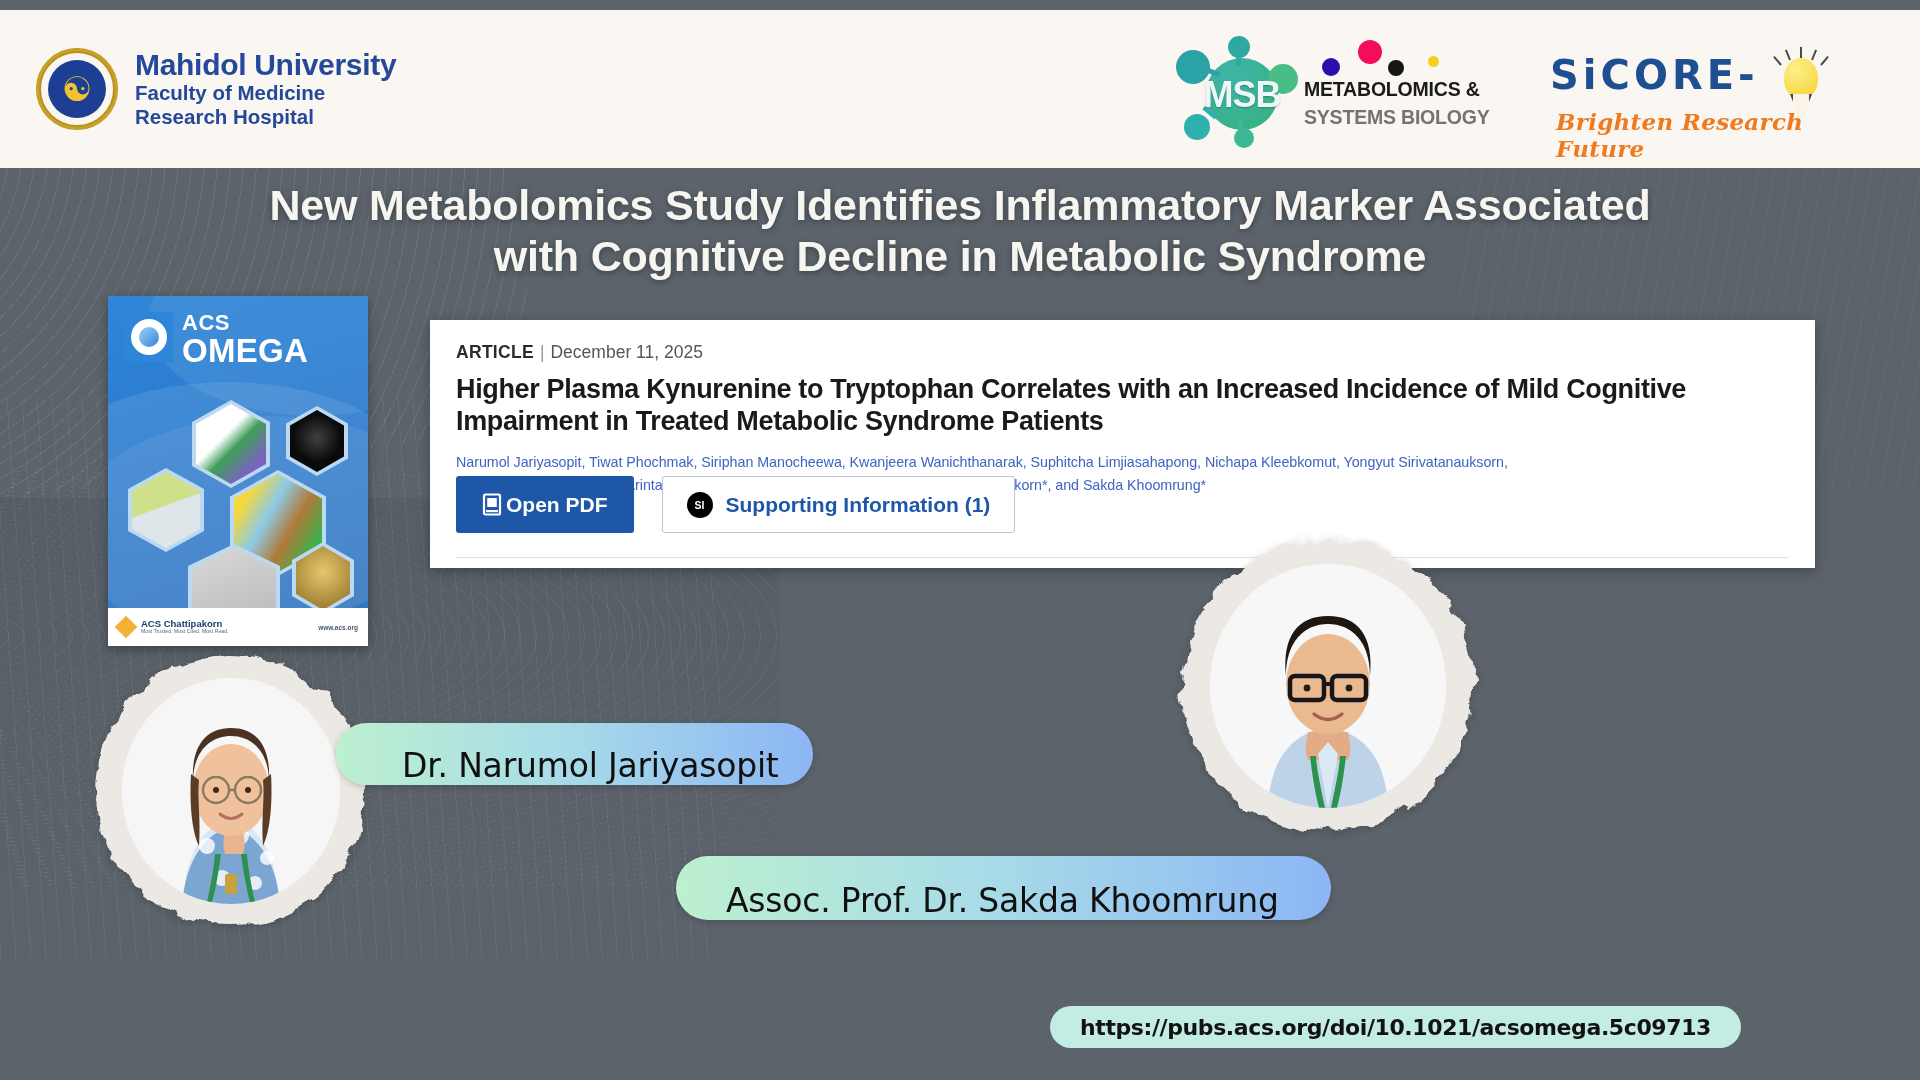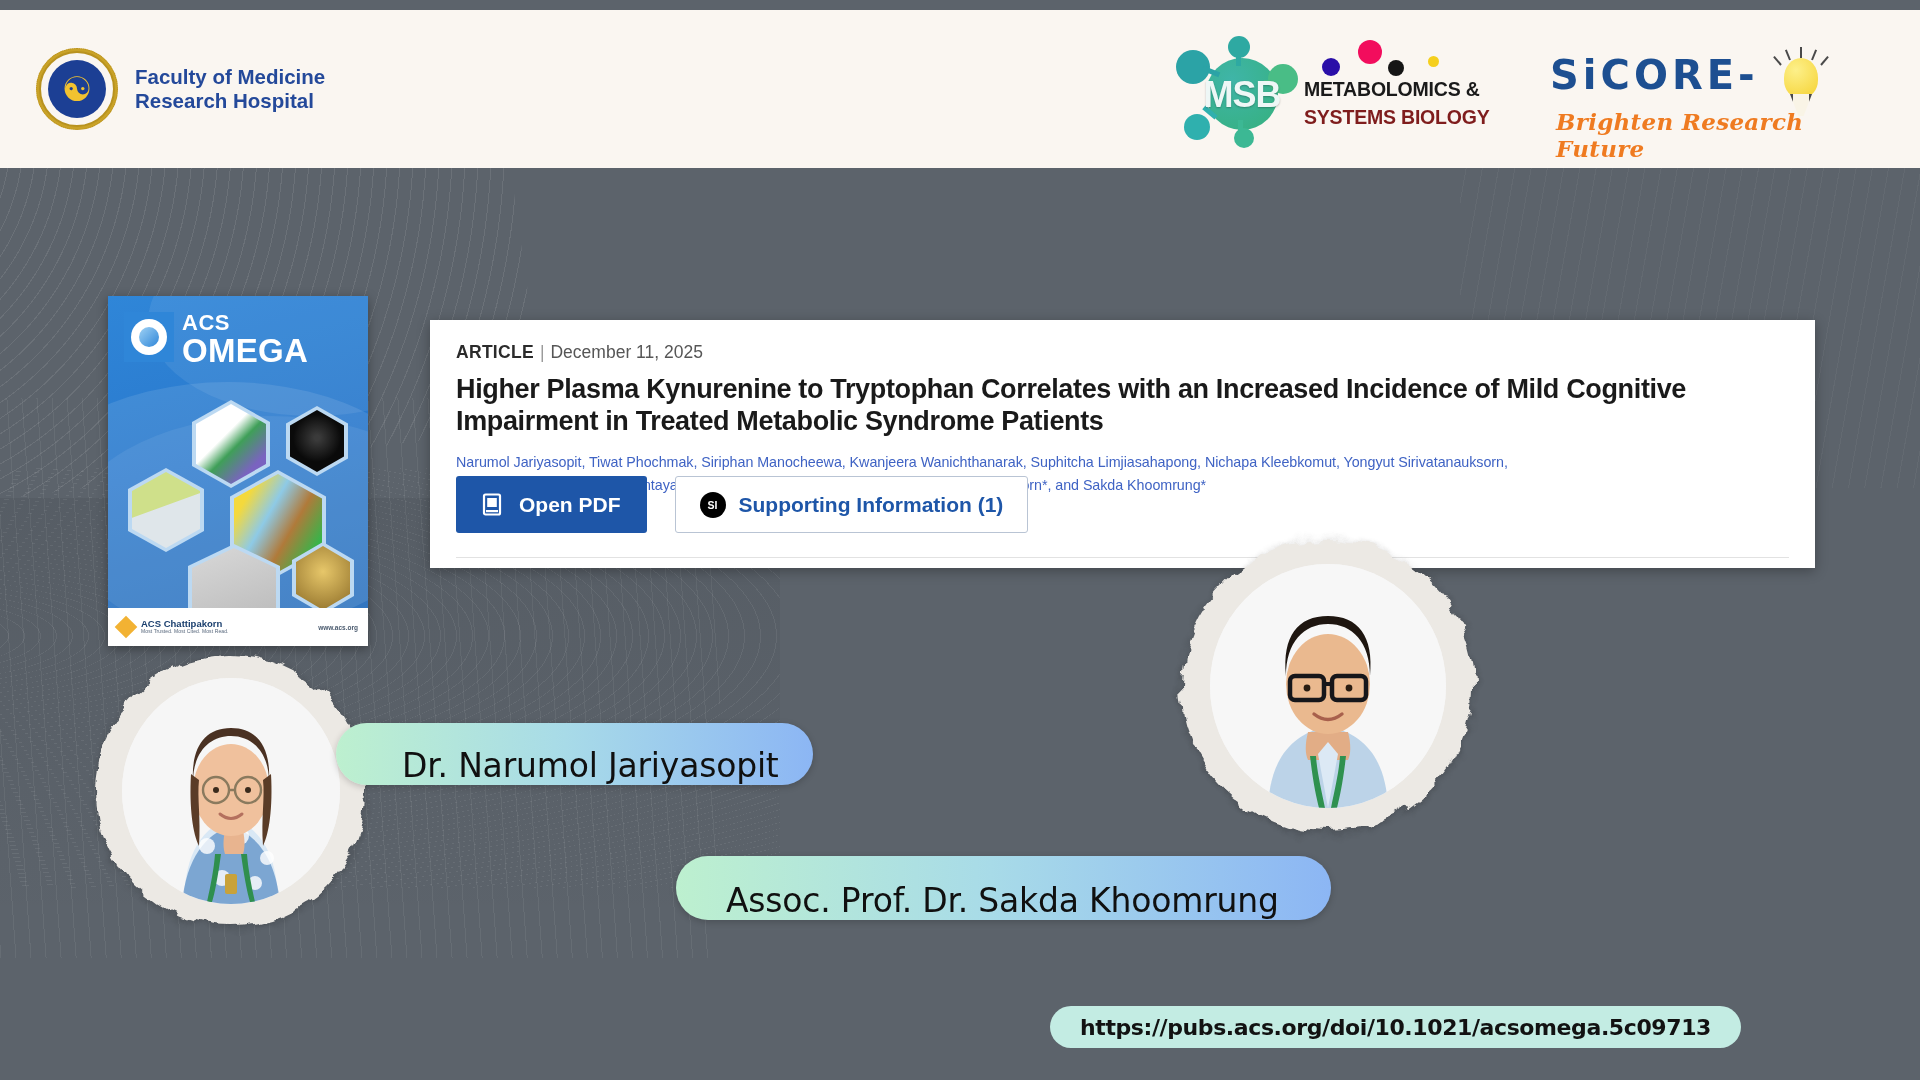--- a/index.html
+++ b/index.html
@@ -36,21 +36,21 @@
   #msb-block { position:absolute; left:1176px; top:20px; width:280px; height:120px; }
   #msb-mol { position:absolute; left:0; top:6px; width:128px; height:112px; }
   .node { position:absolute; border-radius:50%; }
   #msb-letters { position:absolute; left:20px; top:44px; width:92px; text-align:center;
       font-size:36px; font-weight:bold; color:#eef7f6; letter-spacing:-1px; z-index:5;
       text-shadow:0 1px 2px rgba(0,0,0,.25); }
   .dot { position:absolute; border-radius:50%; }
   #msb-line1 { position:absolute; left:128px; top:48px; font-size:19.5px; font-weight:bold;
       letter-spacing:-.2px; white-space:nowrap; color:#1a1a1a; }
   #msb-line2 { position:absolute; left:128px; top:76px; font-size:19.5px; font-weight:bold;
-      letter-spacing:-.2px; white-space:nowrap; color:#7f1d1d; }
+      letter-spacing:-.2px; white-space:nowrap; color:#737373; }
 
   
   #sicore-block { position:absolute; left:1550px; top:26px; width:310px; height:112px; }
   #sicore-word { position:absolute; left:0; top:16px; font-size:40px; font-weight:bold;
       color:#1d4f91; letter-spacing:4px; font-family:"DejaVu Sans", sans-serif; }
   #bulb { position:absolute; left:228px; top:22px; width:46px; height:62px; }
   #bulb-glass { position:absolute; left:6px; top:0; width:34px; height:40px;
       background:radial-gradient(circle at 35% 30%, #fdf08a, #f5d130); border-radius:50% 50% 45% 45%; }
   #bulb-base { position:absolute; left:12px; top:36px; width:22px; height:22px;
       background:#f9f4e6; border-left:3px solid #4a4a4a; border-right:3px solid #4a4a4a;
@@ -114,21 +114,21 @@
   #card { position:absolute; left:430px; top:320px; width:1385px; height:248px;
       background:#ffffff; box-shadow:0 3px 12px rgba(0,0,0,.3); padding:22px 26px 0 26px; }
   #card-kicker { font-size:17.5px; color:#565656; }
   #card-kicker b { color:#2b2b2b; font-weight:bold; letter-spacing:.3px; }
   #card-kicker .sep { color:#9a9a9a; margin:0 6px; }
   #card-title { margin-top:11px; font-size:27px; font-weight:bold; color:#1a1a1a;
       line-height:1.17; letter-spacing:-.35px; }
   #authors { margin-top:14px; font-size:14.3px; color:#3f63c4; line-height:1.62; letter-spacing:-.05px; }
   #card-btns { position:absolute; left:26px; top:156px; display:flex; gap:28px; }
   #open-pdf-btn { height:57px; min-width:152px; background:#1e56a8; color:#fff;
-      display:flex; align-items:center; justify-content:center; gap:15px; border-radius:3px;
+      display:flex; align-items:center; justify-content:center; gap:2px; border-radius:3px;
       font-size:21px; font-weight:bold; padding:0 26px; cursor:pointer; }
   #si-btn { height:57px; background:#fff; border:1.5px solid #b9c4d4; border-radius:3px;
       display:flex; align-items:center; gap:13px; padding:0 24px; color:#1e56a8;
       font-size:21px; font-weight:bold; cursor:pointer; }
   #si-badge { width:26px; height:26px; border-radius:50%; background:#000000; color:#fff;
       font-size:10.5px; font-weight:bold; display:flex; align-items:center; justify-content:center; }
   #card-rule { position:absolute; left:26px; right:26px; bottom:10px; height:1px; background:#e2e2e2; }
 
   
   .portrait-wrap { position:absolute; }
@@ -173,20 +173,21 @@
 <div id="header">
 
   <div id="mahidol-block">
     <div class="seal">
       <div class="seal-ring-text"></div>
       <div class="seal-inner">
         <span class="seal-glyph">☯</span>
       </div>
     </div>
     <div id="mahidol-text">
+      <div id="mu-name">Mahidol University</div>
       <div id="mu-fac">Faculty of Medicine</div>
       <div id="mu-hosp">Research Hospital</div>
     </div>
   </div>
 
   <div id="msb-block">
     <div id="msb-mol">
       <div class="node" style="left:30px;top:22px;width:72px;height:72px;background:radial-gradient(circle at 35% 30%,#3fb5a8,#35b07d);"></div>
       <div class="node" style="left:0px;top:14px;width:34px;height:34px;background:#2ba3a6;"></div>
       <div class="node" style="left:52px;top:0px;width:22px;height:22px;background:#2ea9a2;"></div>
@@ -224,20 +225,24 @@
 </div>
 
 <div id="stage">
   <div id="stage-bg"></div>
   <div class="wave-layer" id="wave-tl"></div>
   <div class="wave-layer" id="wave-curve"></div>
   <div class="wave-layer" id="wave-ml"></div>
   <div id="wave-dark" class="wave-layer"></div>
   <div class="wave-layer" id="wave-tr"></div>
 
+  <div id="title">
+    <span class="tl">New Metabolomics Study Identifies Inflammatory Marker Associated</span>
+    <span class="tl">with Cognitive Decline in Metabolic Syndrome</span>
+  </div>
 </div>
 
 <div id="cover">
   <div id="cover-top"></div>
   <div class="cov-swoosh" style="left:-90px;top:86px;width:420px;height:250px;"></div>
   <div class="cov-swoosh" style="left:-40px;top:120px;width:400px;height:230px;background:rgba(255,255,255,.07);"></div>
   <div class="cov-swoosh" style="left:40px;top:-70px;width:330px;height:190px;background:rgba(255,255,255,.08);"></div>
 
   <div id="acs-mark">
     <div id="acs-ring">

